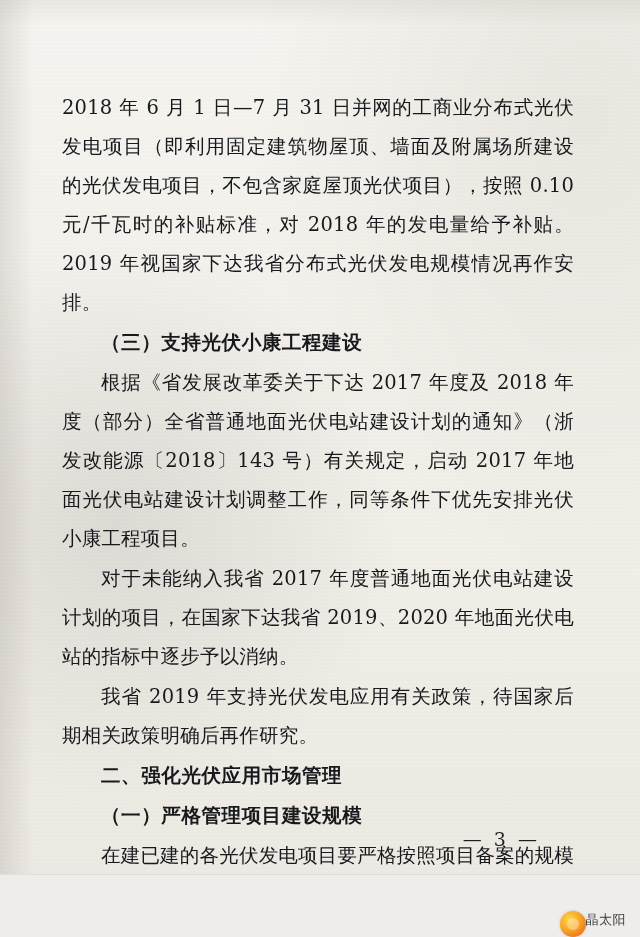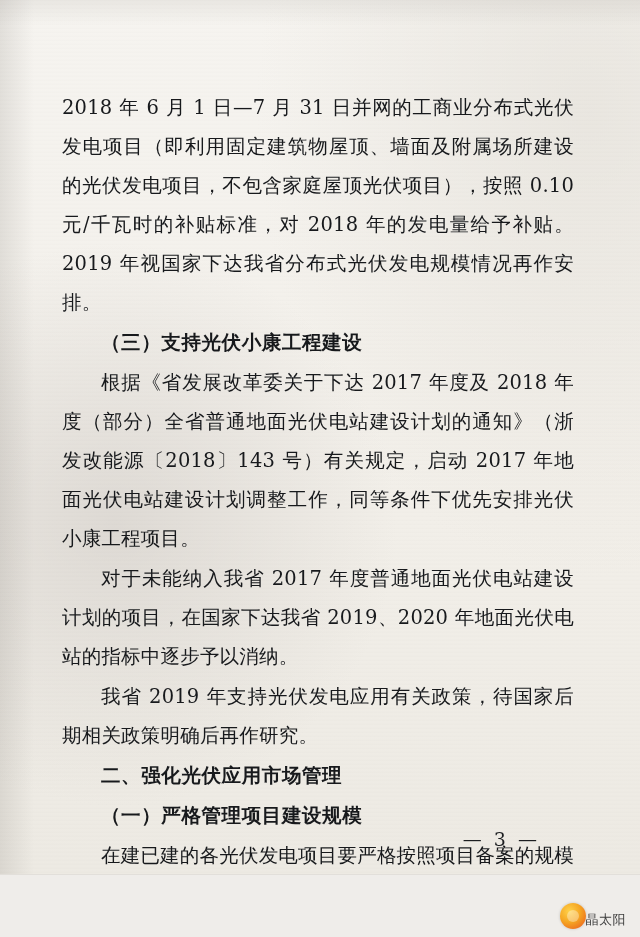--- a/index.html
+++ b/index.html
@@ -72,23 +72,23 @@
     left: 0;
     bottom: 0;
     width: 640px;
     height: 62px;
     background: #efedea;
     border-top: 1px solid #e2dfda;
   }
   .footer-brand {
     position: absolute;
     right: 14px;
-    bottom: 8px;
+    bottom: 0;
     display: flex;
-    align-items: flex-end;
+    align-items: flex-start;
   }
   .brand-logo {
     width: 26px;
     height: 26px;
     border-radius: 50%;
     background: radial-gradient(circle at 36% 32%, #ffd24a 0%, #f5a623 45%, #e8531f 100%);
     position: relative;
     flex: none;
     box-shadow: 0 0 3px rgba(0,0,0,0.18);
   }

